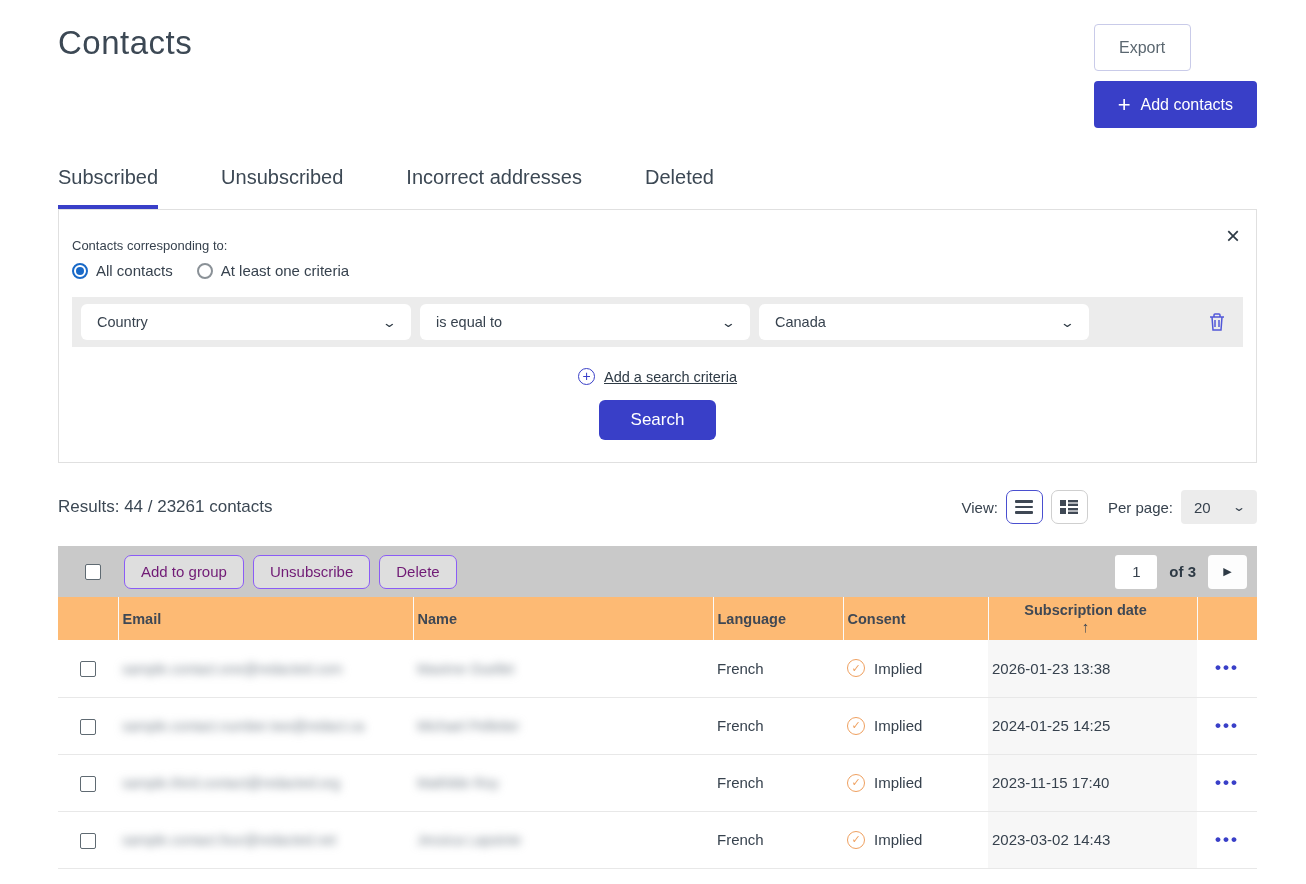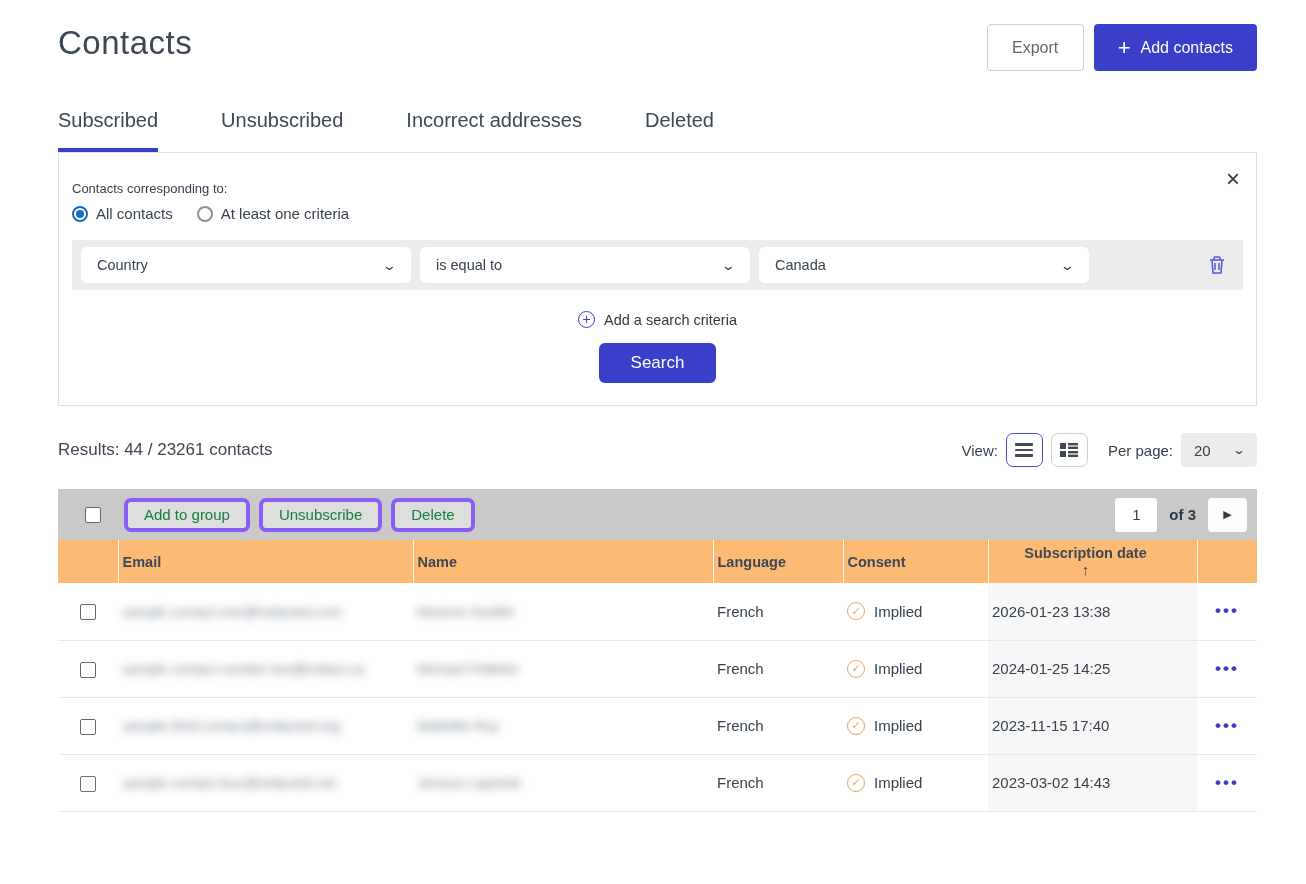--- a/index.html
+++ b/index.html
@@ -3,21 +3,21 @@
 <meta charset="utf-8">
 <style>
   * { margin:0; padding:0; box-sizing:border-box; }
   html,body { width:1306px; height:884px; overflow:hidden; background:#fff;
     font-family:"Liberation Sans", sans-serif; color:#37424e; }
   .page { padding:0 49px 0 58px; }
 
   
   .top { display:flex; justify-content:space-between; align-items:flex-start; padding-top:24px; }
   .page-title { font-size:33px; font-weight:400; color:#3c4854; letter-spacing:.5px; }
-  .top-actions { display:flex; gap:10px; }
+  .top-actions { display:flex; gap:10px;flex-direction:column; }
   .btn-export { width:97px; height:47px; background:#fff; border:1px solid #c9cbe9; border-radius:4px;
     font-size:16px; color:#5b6770; cursor:pointer; font-family:inherit; }
   .btn-add { height:47px; padding:0 24px; background:#393fc8; border:none; border-radius:4px;
     font-size:16px; color:#fff; cursor:pointer; display:flex; align-items:center; gap:10px; font-family:inherit; }
   .btn-add .plus { font-size:22px; font-weight:400; line-height:1; }
 
   
   .tabs { display:flex; margin-top:38px; }
   .tab { font-size:20px; color:#3c4854; margin-right:63px; padding-bottom:16px; cursor:pointer; position:relative; }
   .tab.active { border-bottom:4px solid #393fc8; }
@@ -36,21 +36,21 @@
 
   .criteria-bar { background:#ececec; margin-top:18px; height:50px; display:flex; align-items:center; padding:0 9px; gap:9px; }
   .dd { background:#fff; border-radius:6px; height:36px; width:330px; display:flex; align-items:center;
     justify-content:space-between; padding:0 16px; font-size:14.5px; color:#37424e; cursor:pointer; }
   .dd .chev { font-size:13px; color:#2e3a45; transform:scaleX(1.4); }
   .trash { margin-left:auto; margin-right:8px; cursor:pointer; display:flex; }
 
   .add-criteria-row { display:flex; justify-content:center; align-items:center; gap:9px; margin-top:21px; }
   .plus-circle { width:17px; height:17px; border:1.5px solid #393fc8; border-radius:50%; color:#393fc8;
     font-size:14px; display:flex; align-items:center; justify-content:center; line-height:1; padding-bottom:1px; }
-  .add-criteria-link { font-size:14.5px; color:#2e3a45; cursor:pointer; }
+  .add-criteria-link { font-size:14.5px; color:#2e3a45; text-decoration:underline; cursor:pointer; }
   .search-row { display:flex; justify-content:center; margin-top:15px; padding-bottom:22px; }
   .btn-search { width:117px; height:40px; background:#393fc8; color:#fff; border:none; border-radius:6px;
     font-size:17px; cursor:pointer; font-family:inherit; }
 
   .convert-row { border-top:1px solid #e0e0e0; padding:16px 13px; display:flex; align-items:center; gap:9px; }
   .convert-link { font-size:14.5px; color:#2e3a45; text-decoration:underline; cursor:pointer; }
 
   
   .results-row { display:flex; justify-content:space-between; align-items:center; margin-top:27px; }
   .results-text { font-size:17px; color:#3c4854; }
@@ -64,22 +64,22 @@
   .perpage-label { margin-left:12px; }
   .perpage-select { background:#ececec; border-radius:4px; height:34px; width:76px; display:flex; align-items:center;
     justify-content:space-between; padding:0 13px; font-size:15px; cursor:pointer; }
   .perpage-select .chev { font-size:12px; transform:scaleX(1.4); }
 
   
   .table-wrap { margin-top:22px; }
   .toolbar { background:#c9c9c9; height:51px; display:flex; align-items:center; padding:0 10px 0 27px; gap:9px; }
   .cb { width:16px; height:16px; border:1.5px solid #5f6a72; border-radius:2px; background:#fff; cursor:pointer; flex:none; }
   .toolbar .cb { margin-right:14px; }
-  .tb-btn { height:34px; padding:0 16px; background:#dedede; border:4px solid #8b5cf6; border-radius:7px;
-    font-size:15px; color:#15803d; cursor:pointer; font-family:inherit; }
+  .tb-btn { height:34px; padding:0 16px; background:#dedede; border:1px solid #8b5cf6; border-radius:7px;
+    font-size:15px; color:#701a75; cursor:pointer; font-family:inherit; }
   .pager { margin-left:auto; display:flex; align-items:center; gap:12px; }
   .page-input { width:42px; height:34px; border:none; border-radius:3px; background:#fff; text-align:center;
     font-size:15px; color:#37424e; font-family:inherit; }
   .of-pages { font-size:15px; font-weight:bold; color:#2e3a45;text-align:right; }
   .next-btn { width:39px; height:34px; background:#fdfdfd; border:none; border-radius:4px; cursor:pointer;
     font-size:11px; color:#2e3a45; }
 
   
   table { border-collapse:collapse; width:100%; table-layout:fixed; }
   col.c-check { width:60px; } col.c-email { width:295px; } col.c-name { width:300px; }

